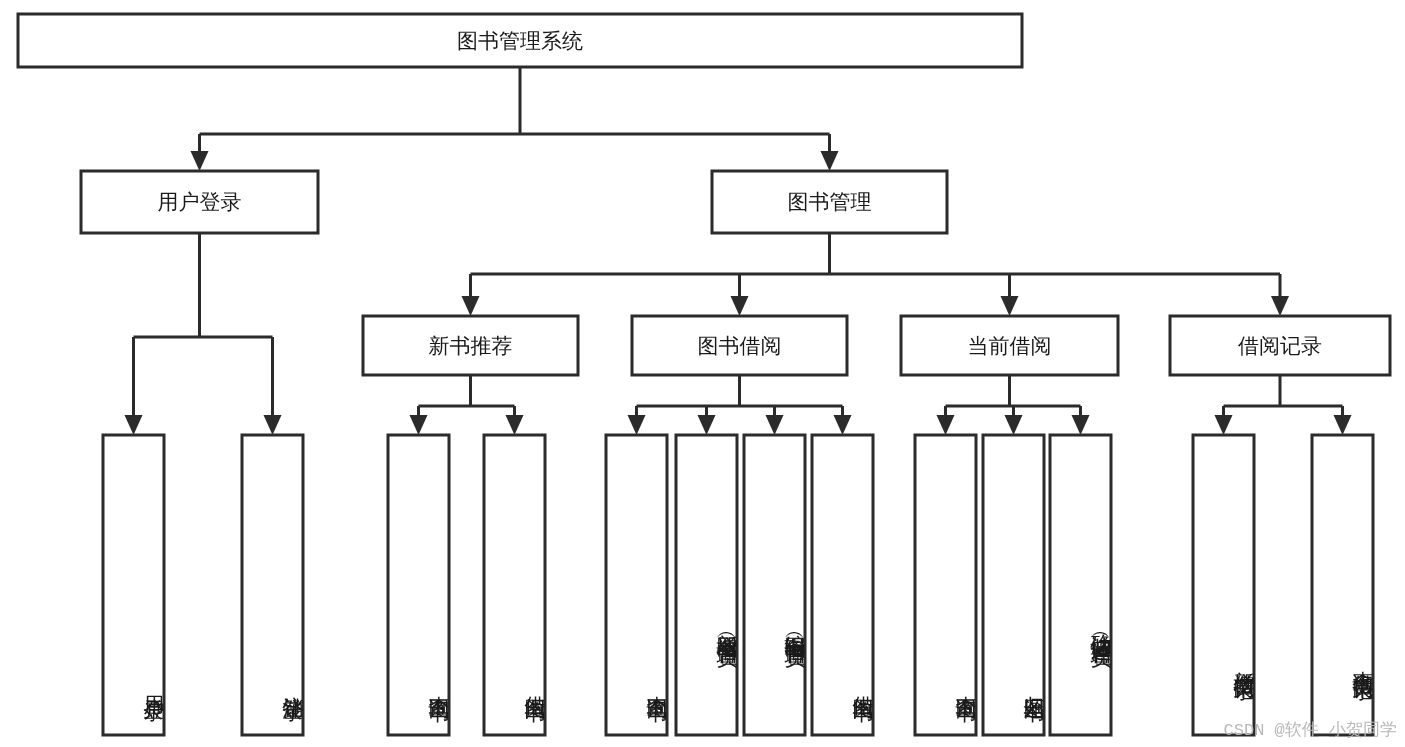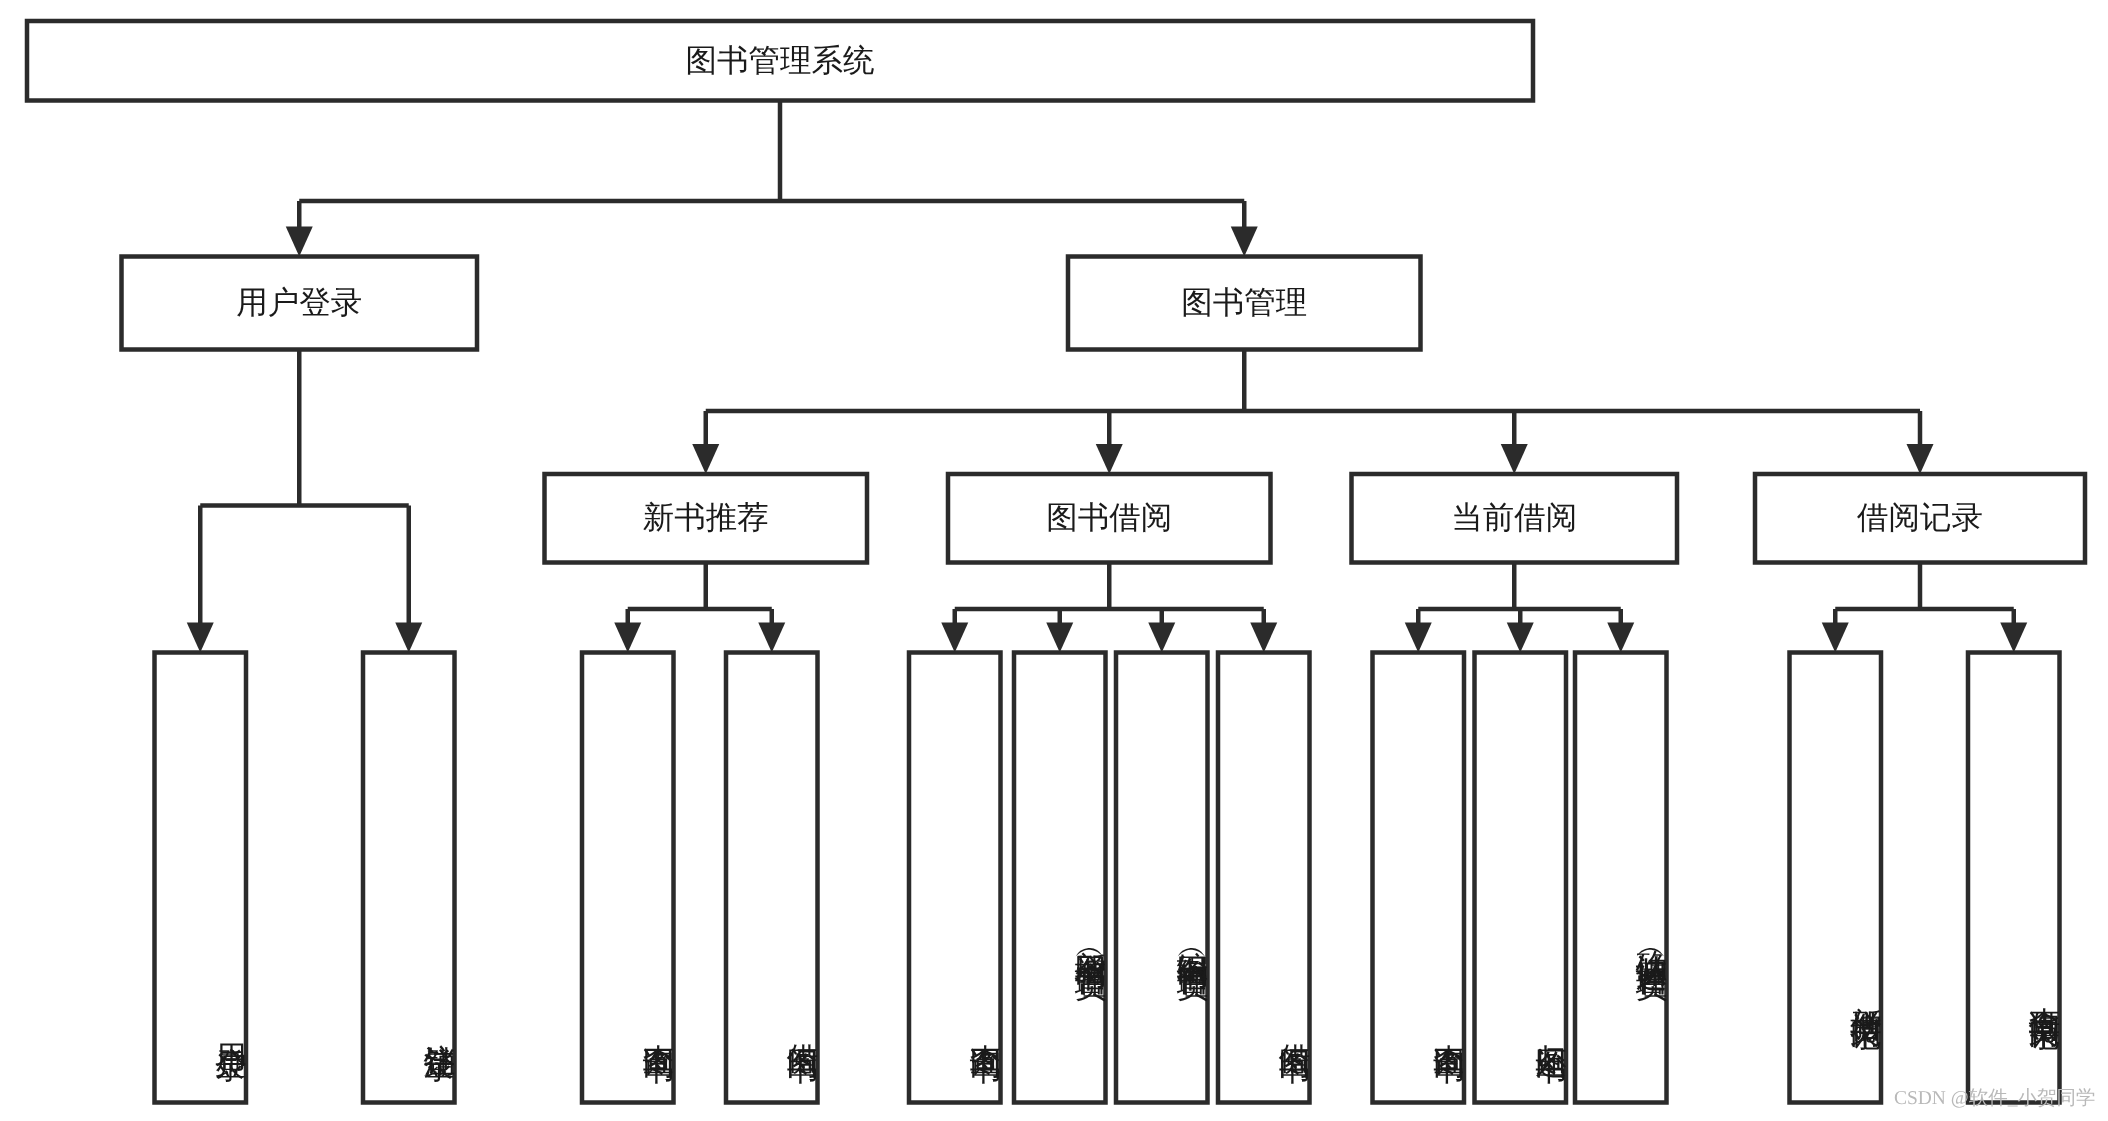--- a/index.html
+++ b/index.html
@@ -58,22 +58,22 @@
     display: flex;
     align-items: flex-start;
     justify-content: center;
     white-space: nowrap;
     pointer-events: none;
   }
   .watermark {
     position: absolute;
     right: 8px;
     bottom: 6px;
-    font-family: Liberation Serif, serif;
-    font-size: 13px;
+    font-family: Liberation Mono, monospace;
+    font-size: 17px;
     color: #b9b9b9;
     white-space: nowrap;
   }
 </style>
 </head>
 <body>
 
 <div id="diagram-root">
 
   <svg id="tree-svg" viewBox="0 0 1405 747">

